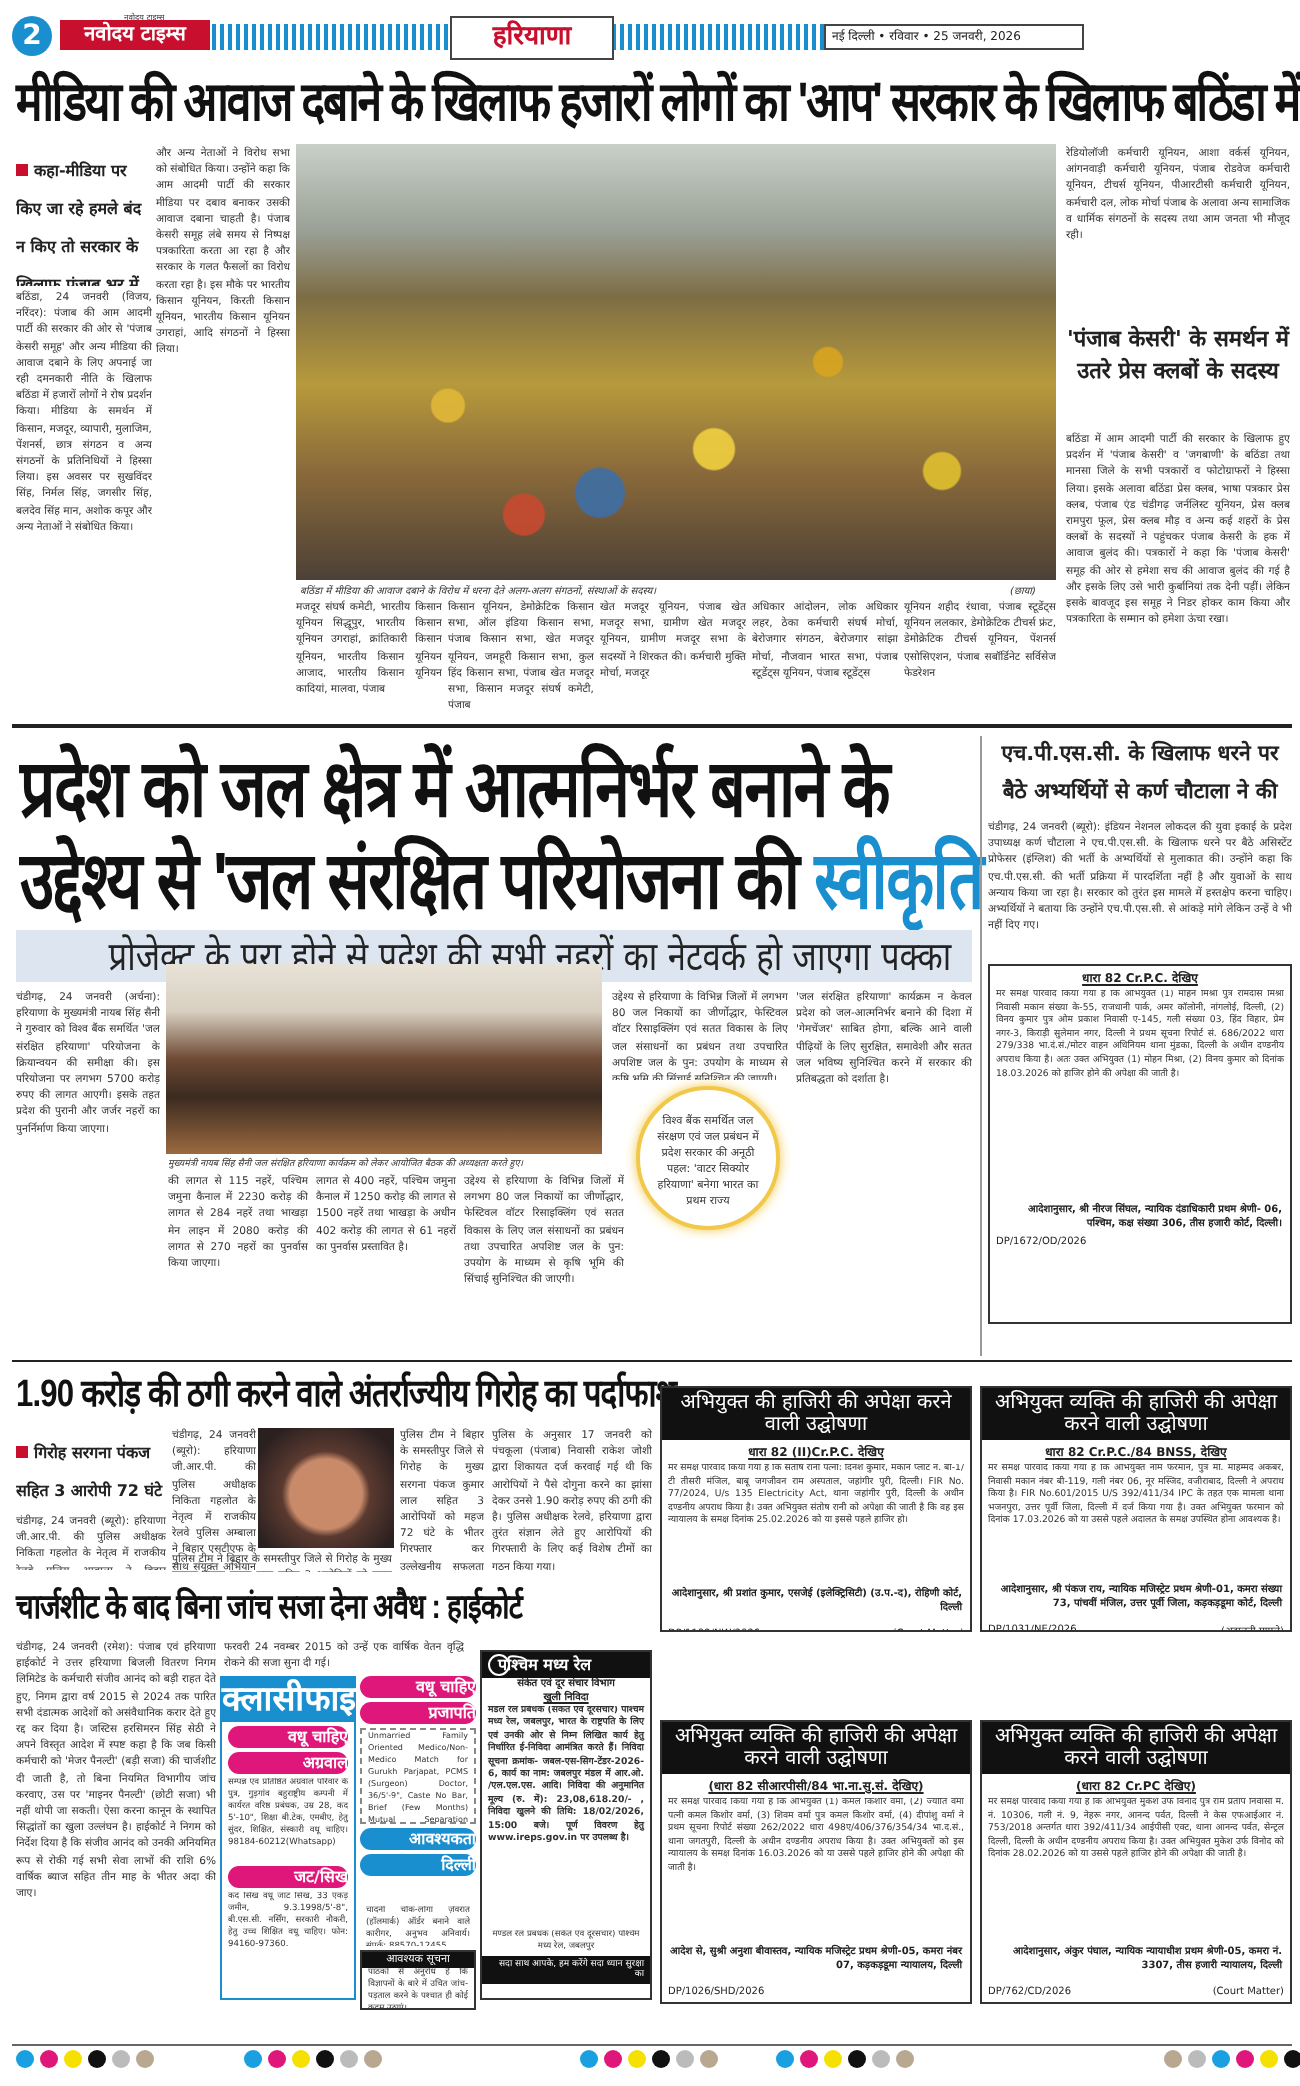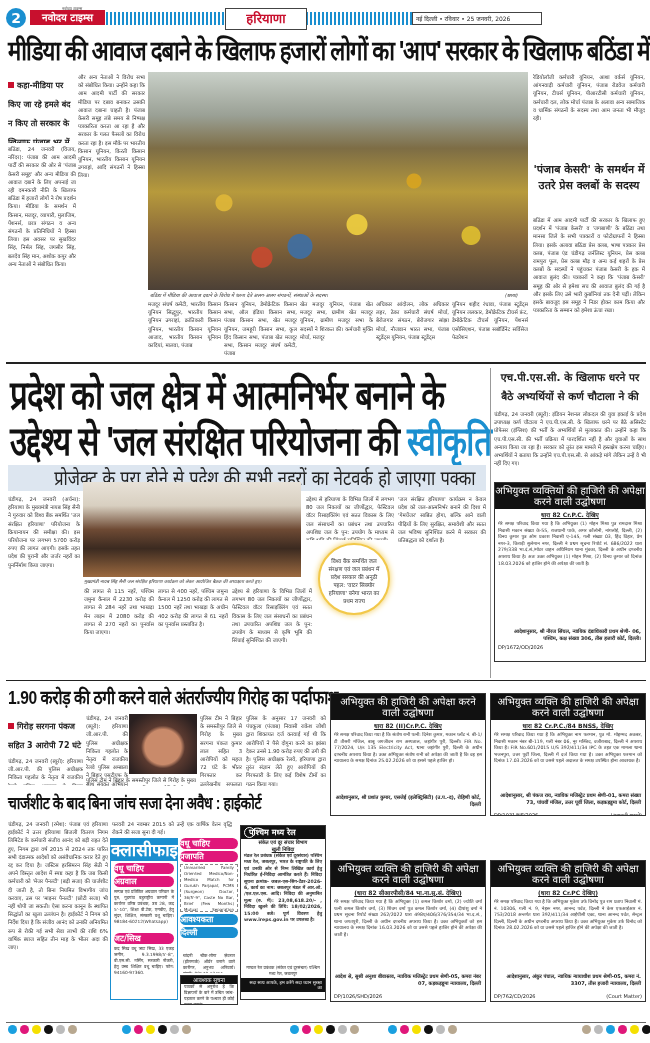--- a/index.html
+++ b/index.html
@@ -31,21 +31,21 @@
 .notice{position:absolute;border:1px solid #333;background:#fff;overflow:hidden}
 .nhead{background:#111;color:#fff;text-align:center;font:10px "DejaVu Serif",serif;line-height:11px;padding:2px 0}
 .nsec{text-align:center;font:bold 6px "DejaVu Sans",sans-serif;text-decoration:underline;margin:2px 0;color:#222}
 .nbody{font-size:4.6px;line-height:6.6px;padding:0 3px;text-align:justify;color:#333}
 .nsign{font-size:5px;text-align:right;padding:2px 4px;line-height:7px;font-weight:bold;color:#222}
 .nfoot{font-size:5px;padding:0 3px;color:#222;display:flex;justify-content:space-between}
 .h3{font:bold 19px "Liberation Sans",sans-serif;color:#111;line-height:24px;white-space:nowrap;transform:scaleX(.82);transform-origin:left;letter-spacing:-.5px}
 .photo3{left:129px;top:714px;width:68px;height:60px;background:radial-gradient(ellipse at 50% 55%,#c98a6a 0 18px,#5b3a30 22px,#2a2020 40px)}
 .classi{left:110px;top:820px;width:68px;height:180px;border:1px solid #1a8fd0}
 .chead{background:#1a8fd0;color:#fff;font:bold 17px "DejaVu Sans",sans-serif;text-align:center;line-height:22px}
-.pill{background:#e0177a;color:#fff;border-radius:7px;font:bold 8px "DejaVu Sans",sans-serif;text-align:left;line-height:11px;margin:2px 3px}
+.pill{background:#e0177a;color:#fff;border-radius:7px;font:bold 8px "DejaVu Sans",sans-serif;text-align:right;line-height:11px;margin:2px 3px}
 .pillb{background:#1a8fd0}
 .ctext{font-size:4.3px;line-height:6px;padding:0 3px;color:#333;text-align:justify}
 .rly{left:240px;top:825px;width:86px;height:175px;border:1px solid #333}
 .rlyhead{background:#111;color:#fff;font:bold 8px "DejaVu Sans",sans-serif;line-height:13px;padding-left:8px;position:relative}
 .rlylogo{position:absolute;left:3px;top:1px;width:11px;height:11px;border-radius:50%;border:1px solid #fff}
 .reg{display:flex;gap:3px}
 .dot{width:9px;height:9px;border-radius:50%}
 </style>
 </head>
 <body>
@@ -98,21 +98,20 @@
 <div class="col txt" style="left:306px;top:495px;width:88px;height:45px">उद्देश्य से हरियाणा के विभिन्न जिलों में लगभग 80 जल निकायों का जीर्णोद्धार, फेस्टिवल वॉटर रिसाइक्लिंग एवं सतत विकास के लिए जल संसाधनों का प्रबंधन तथा उपचारित अपशिष्ट जल के पुन: उपयोग के माध्यम से कृषि भूमि की सिंचाई सुनिश्चित की जाएगी।</div>
 <div class="col txt" style="left:398px;top:495px;width:88px;height:180px">'जल संरक्षित हरियाणा' कार्यक्रम न केवल प्रदेश को जल-आत्मनिर्भर बनाने की दिशा में 'गेमचेंजर' साबित होगा, बल्कि आने वाली पीढ़ियों के लिए सुरक्षित, समावेशी और सतत जल भविष्य सुनिश्चित करने में सरकार की प्रतिबद्धता को दर्शाता है।</div>
 <div class="abs callout">विश्व बैंक समर्थित जल संरक्षण एवं जल प्रबंधन में प्रदेश सरकार की अनूठी पहल: 'वाटर सिक्योर हरियाणा' बनेगा भारत का प्रथम राज्य</div>
 
 <div class="abs" style="left:490px;top:368px;width:1px;height:310px;background:#999"></div>
 
 <div class="col sidehead" style="left:494px;top:368px;width:152px;height:40px;font-size:10.5px;line-height:19px">एच.पी.एस.सी. के खिलाफ धरने पर बैठे अभ्यर्थियों से कर्ण चौटाला ने की मुलाकात</div>
 <div class="col txt" style="left:494px;top:410px;width:152px;height:68px">चंडीगढ़, 24 जनवरी (ब्यूरो): इंडियन नेशनल लोकदल की युवा इकाई के प्रदेश उपाध्यक्ष कर्ण चौटाला ने एच.पी.एस.सी. के खिलाफ धरने पर बैठे असिस्टेंट प्रोफेसर (इंग्लिश) की भर्ती के अभ्यर्थियों से मुलाकात की। उन्होंने कहा कि एच.पी.एस.सी. की भर्ती प्रक्रिया में पारदर्शिता नहीं है और युवाओं के साथ अन्याय किया जा रहा है। सरकार को तुरंत इस मामले में हस्तक्षेप करना चाहिए। अभ्यर्थियों ने बताया कि उन्होंने एच.पी.एस.सी. से आंकड़े मांगे लेकिन उन्हें वे भी नहीं दिए गए।</div>
 
 <div class="notice" style="left:494px;top:482px;width:152px;height:180px">
-  <div class="nhead">अभियुक्त व्यक्तियों की हाजिरी की अपेक्षा करने वाली उद्घोषणा</div>
   <div class="nsec">धारा 82 Cr.P.C. देखिए</div>
   <div class="nbody" style="height:105px;overflow:hidden">मेरे समक्ष परिवाद किया गया है कि अभियुक्त (1) मोहन मिश्रा पुत्र रामदास मिश्रा निवासी मकान संख्या के-55, राजधानी पार्क, अमर कॉलोनी, नांगलोई, दिल्ली, (2) विनय कुमार पुत्र ओम प्रकाश निवासी ए-145, गली संख्या 03, हिंद विहार, प्रेम नगर-3, किराड़ी सुलेमान नगर, दिल्ली ने प्रथम सूचना रिपोर्ट सं. 686/2022 धारा 279/338 भा.दं.सं./मोटर वाहन अधिनियम थाना मुंडका, दिल्ली के अधीन दण्डनीय अपराध किया है। अतः उक्त अभियुक्त (1) मोहन मिश्रा, (2) विनय कुमार को दिनांक 18.03.2026 को हाजिर होने की अपेक्षा की जाती है।</div>
   <div class="nsign">आदेशानुसार, श्री नीरज सिंघल, न्यायिक दंडाधिकारी प्रथम श्रेणी- 06, पश्चिम, कक्ष संख्या 306, तीस हजारी कोर्ट, दिल्ली।</div>
   <div class="nfoot">
       <span>DP/1672/OD/2026</span>
     </div>
 </div>
 
 <div class="abs rule" style="left:6px;top:680px;width:640px;height:1px"></div>
 

